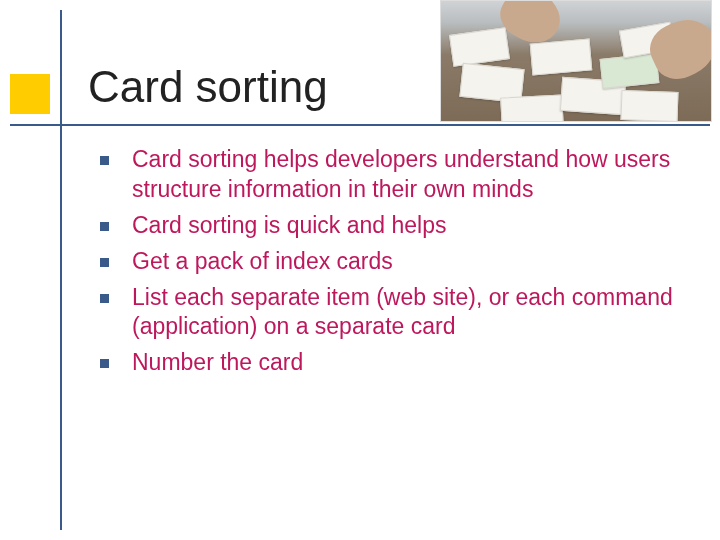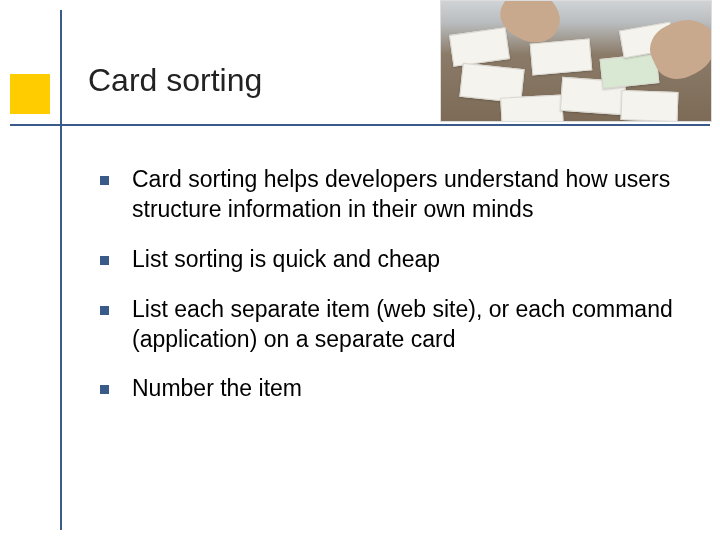--- a/index.html
+++ b/index.html
@@ -42,21 +42,21 @@
     left: 10px;
     width: 700px;
     height: 2px;
     background: #3a5a8a;
     z-index: 2;
   }
   .title {
     position: absolute;
     top: 62px;
     left: 88px;
-    font-size: 32px;
+    font-size: 44px;
     color: #222;
     z-index: 3;
     font-weight: normal;
     text-align: right;
   }
   .hero-img {
     position: absolute;
     top: 0;
     left: 440px;
     width: 270px;
@@ -88,22 +88,21 @@
     list-style: none;
     margin: 0;
     padding: 0;
   }
   .content li {
     position: relative;
     padding-left: 32px;
     margin-bottom: 6px;
     font-size: 23px;
     line-height: 1.3;
-    color: #000000;
-    margin-top: 20px;
+    color: #be185d;
   }
   .content li::before {
     content: "";
     position: absolute;
     left: 0;
     top: 11px;
     width: 9px;
     height: 9px;
     background: #3a5a8a;
   }
@@ -128,19 +127,20 @@
     <div class="card" style="top:55px; left:160px; width:55px; height:28px; transform:rotate(-6deg); background:#d9e8d2;"></div>
     <div class="card" style="top:90px; left:180px; width:55px; height:28px; transform:rotate(2deg);"></div>
     <div class="card" style="top:25px; left:180px; width:50px; height:26px; transform:rotate(-10deg);"></div>
     <div class="hand" style="top:-10px; left:60px; width:60px; height:50px; transform:rotate(30deg);"></div>
     <div class="hand" style="top:20px; left:210px; width:65px; height:55px; transform:rotate(-25deg);"></div>
   </div>
 
   <div class="content">
     <ul>
       <li><span>Card sorting helps developers understand how users structure information in their own minds</span></li>
-      <li><span>List sorting is quick and cheap</span></li>
+      <li><span>Card sorting is quick and helps</span></li>
+      <li><span>Get a pack of index cards</span></li>
       <li><span>List each separate item (web site), or each command (application) on a separate card</span></li>
-      <li><span>Number the item</span></li>
+      <li><span>Number the card</span></li>
     </ul>
   </div>
 
 </div>
 
 </body></html>

